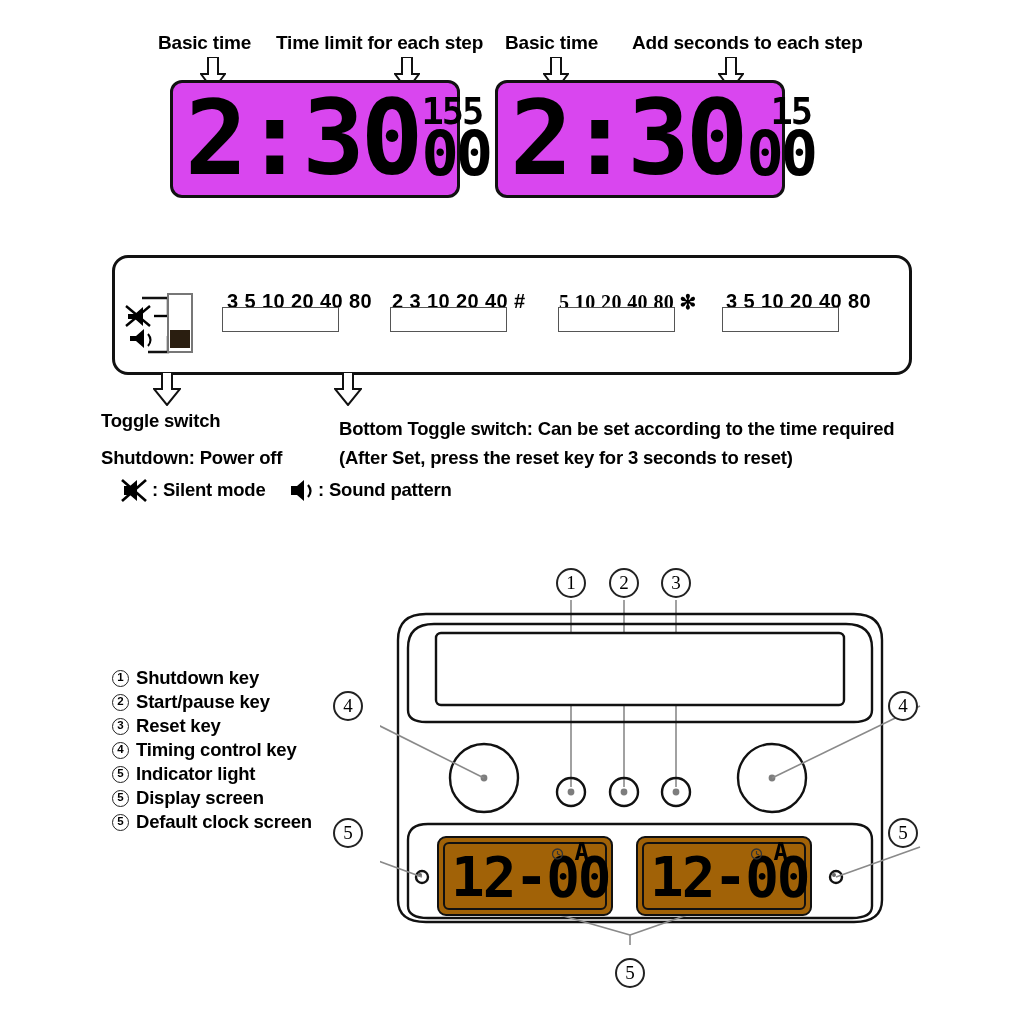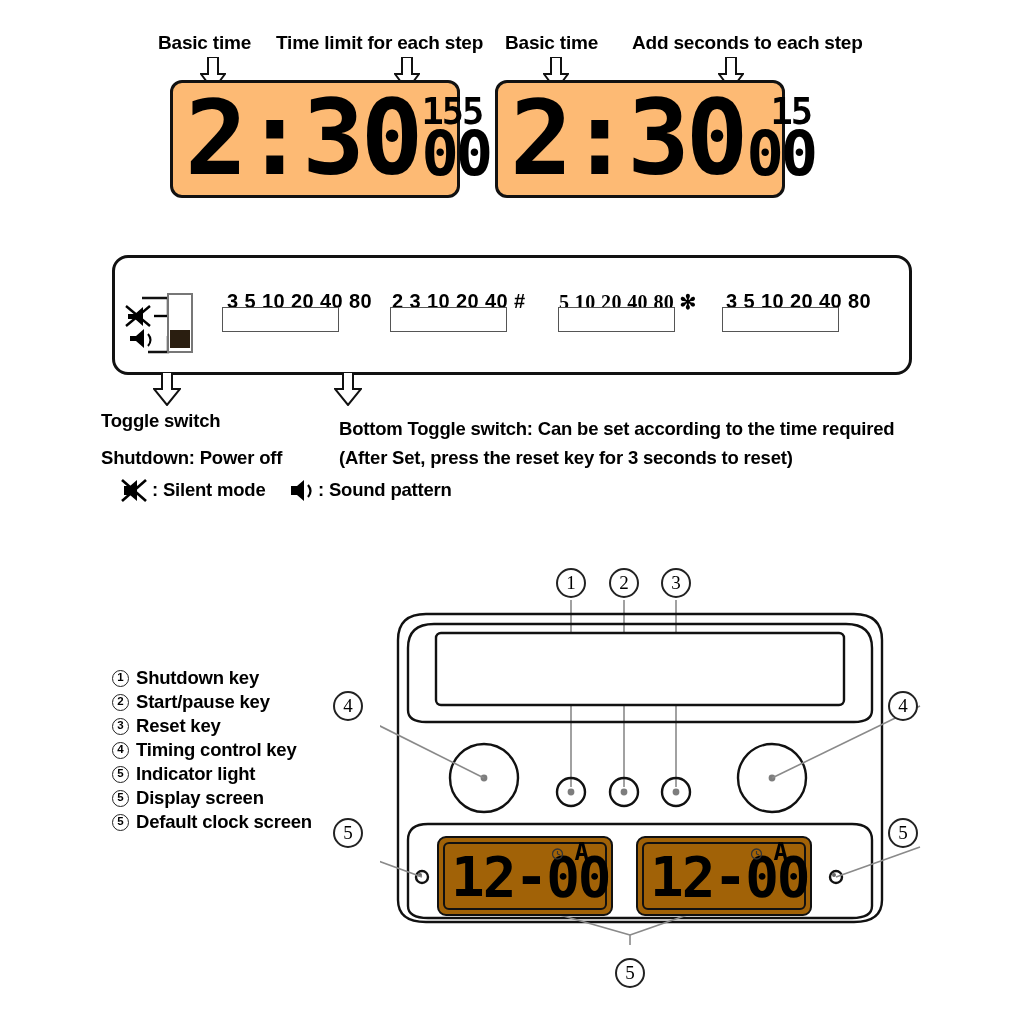--- a/index.html
+++ b/index.html
@@ -20,21 +20,21 @@
   }
 
   
   .darrow { position: absolute; }
 
   
   .lcd-shell {
     position: absolute;
     border: 3px solid #111;
     border-radius: 12px;
-    background: #fdba74;
+    background: #d946ef;
   }
   .lcd-inner {
     position: absolute; inset: 0;
     display: flex; align-items: center; justify-content: center;
   }
 
   
   .seg {
     font-family: "DejaVu Sans Mono", monospace;
     font-weight: bold;

